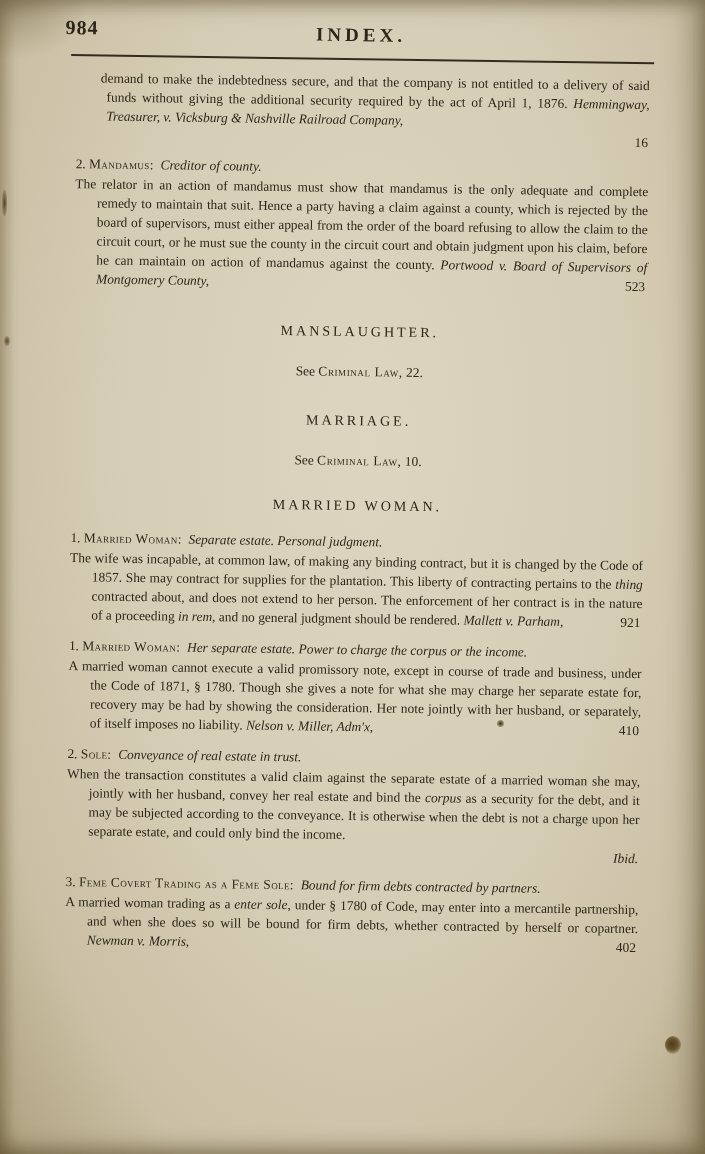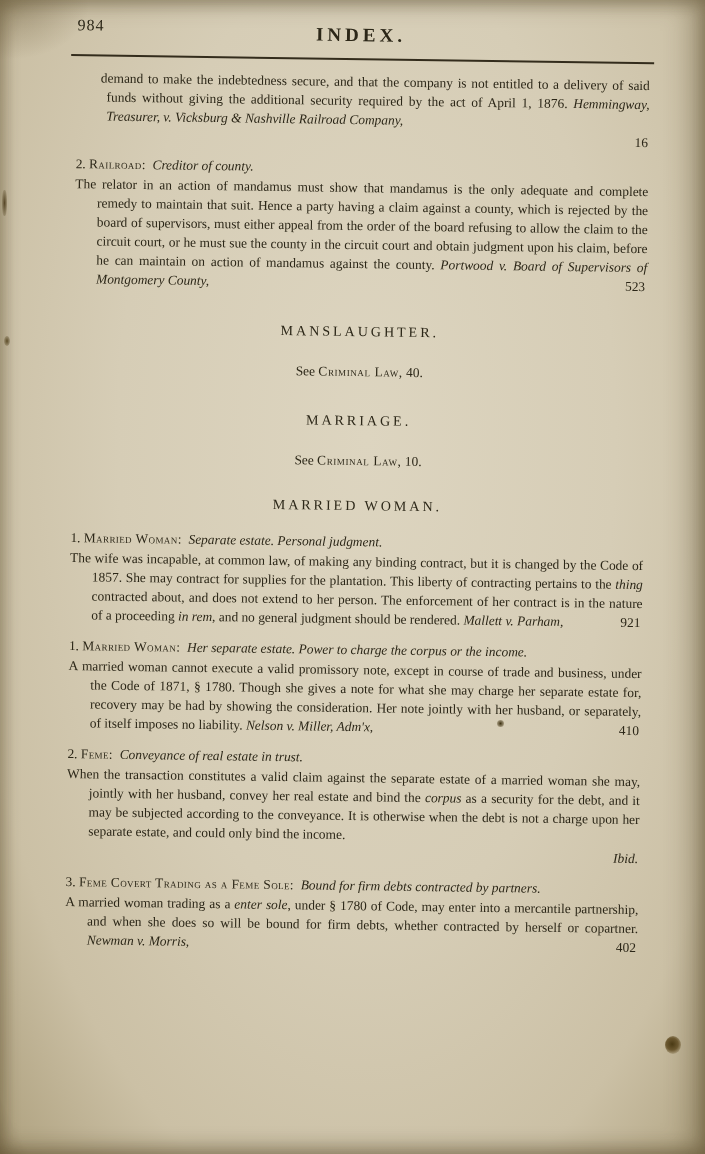--- a/index.html
+++ b/index.html
@@ -34,22 +34,22 @@
         background: radial-gradient(ellipse, #5c4c28 0%, rgba(100,85,50,0.3) 70%, transparent 100%); }
 
   .tilt {
     position: absolute; left: 0; top: 0; right: 0;
     padding: 16px 44px 0 62px;
     transform: rotate(0.8deg);
     transform-origin: 50% 0;
   }
   .header { position: relative; height: 34px; }
   .pagenum {
-    position: absolute; left: 16px; top: 4px;
-    font-size: 16px; font-weight: 400; letter-spacing: 1px;
+    position: absolute; left: 4px; top: 4px;
+    font-size: 20px; font-weight: 700; letter-spacing: 1px;
   }
   .title {
     text-align: center; font-size: 19px; font-weight: 700;
     letter-spacing: 4px; padding-top: 8px;
   }
   .rule {
     border-top: 2.5px solid #332c1c;
     margin: 8px 6px 12px 10px;
   }
   .content {
@@ -104,44 +104,44 @@
     <div class="rule"></div>
 
     <div class="content">
 
       <div class="entry cont m-cont">
         <p class="body"><span>demand to make the indebtedness secure, and that the company is not entitled to a delivery of said funds without giving the additional security required by the act of April 1, 1876.  </span><i>Hemmingway, Treasurer, v. Vicksburg &amp; Nashville Railroad Company,</i></p>
         <div class="pgline">16</div>
       </div>
 
       <div class="entry m-entry">
-        <p class="head"><span>2.</span> <span class="kw">Railroad:</span>&nbsp; <span class="subj">Creditor of county.</span></p>
+        <p class="head"><span>2.</span> <span class="kw">Mandamus:</span>&nbsp; <span class="subj">Creditor of county.</span></p>
         <p class="body"><span>The relator in an action of mandamus must show that mandamus is the only adequate and complete remedy to maintain that suit.  Hence a party having a claim against a county, which is rejected by the board of supervisors, must either appeal from the order of the board refusing to allow the claim to the circuit court, or he must sue the county in the circuit court and obtain judgment upon his claim, before he can maintain on action of mandamus against the county.  </span><i>Portwood v. Board of Supervisors of Montgomery County,</i><span class="pg">523</span></p>
       </div>
 
       <h2 class="sect">MANSLAUGHTER.</h2>
-      <p class="see"><span>See</span> <span class="sc">Criminal Law,</span> <span>40.</span></p>
+      <p class="see"><span>See</span> <span class="sc">Criminal Law,</span> <span>22.</span></p>
 
       <h2 class="sect">MARRIAGE.</h2>
       <p class="see"><span>See</span> <span class="sc">Criminal Law,</span> <span>10.</span></p>
 
       <h2 class="sect m-mw-head">MARRIED WOMAN.</h2>
 
       <div class="entry m-entry">
         <p class="head"><span>1.</span> <span class="kw">Married Woman:</span>&nbsp; <span class="subj">Separate estate.  Personal judgment.</span></p>
         <p class="body"><span>The wife was incapable, at common law, of making any binding contract, but it is changed by the Code of 1857.  She may contract for supplies for the plantation.  This liberty of contracting pertains to the </span><i>thing</i><span> contracted about, and does not extend to her person.  The enforcement of her contract is in the nature of a proceeding </span><i>in rem</i><span>, and no general judgment should be rendered.  </span><i>Mallett v. Parham,</i><span class="pg">921</span></p>
       </div>
 
       <div class="entry m-entry">
         <p class="head"><span>1.</span> <span class="kw">Married Woman:</span>&nbsp; <span class="subj">Her separate estate.  Power to charge the corpus or the income.</span></p>
         <p class="body"><span>A married woman cannot execute a valid promissory note, except in course of trade and business, under the Code of 1871, § 1780.  Though she gives a note for what she may charge her separate estate for, recovery may be had by showing the consideration.  Her note jointly with her husband, or separately, of itself imposes no liability.  </span><i>Nelson v. Miller, Adm'x,</i><span class="pg">410</span></p>
       </div>
 
       <div class="entry m-entry">
-        <p class="head"><span>2.</span> <span class="kw">Feme:</span>&nbsp; <span class="subj">Conveyance of real estate in trust.</span></p>
+        <p class="head"><span>2.</span> <span class="kw">Sole:</span>&nbsp; <span class="subj">Conveyance of real estate in trust.</span></p>
         <p class="body"><span>When the transaction constitutes a valid claim against the separate estate of a married woman she may, jointly with her husband, convey her real estate and bind the </span><i>corpus</i><span> as a security for the debt, and it may be subjected according to the conveyance.  It is otherwise when the debt is not a charge upon her separate estate, and could only bind the income.</span></p>
         <div class="pgline"><i>Ibid.</i></div>
       </div>
 
       <div class="entry m-entry">
         <p class="head"><span>3.</span> <span class="kw">Feme Covert Trading as a Feme Sole:</span>&nbsp; <span class="subj">Bound for firm debts contracted by partners.</span></p>
         <p class="body"><span>A married woman trading as a </span><i>enter sole</i><span>, under § 1780 of Code, may enter into a mercantile partnership, and when she does so will be bound for firm debts, whether contracted by herself or copartner.  </span><i>Newman v. Morris,</i><span class="pg">402</span></p>
       </div>
 
     </div>

